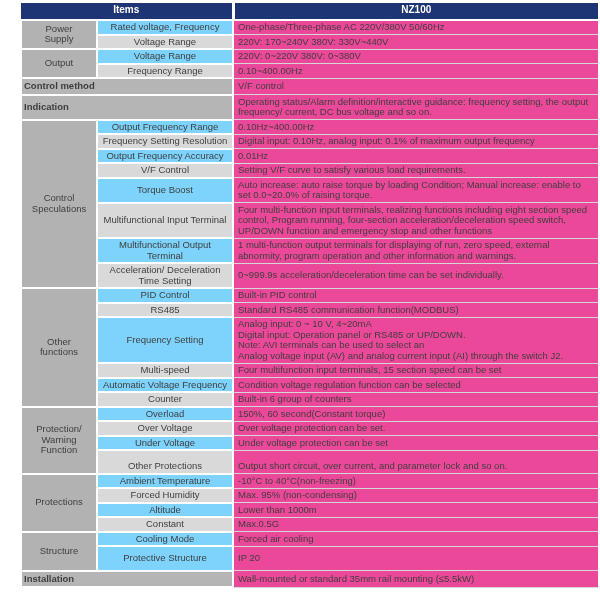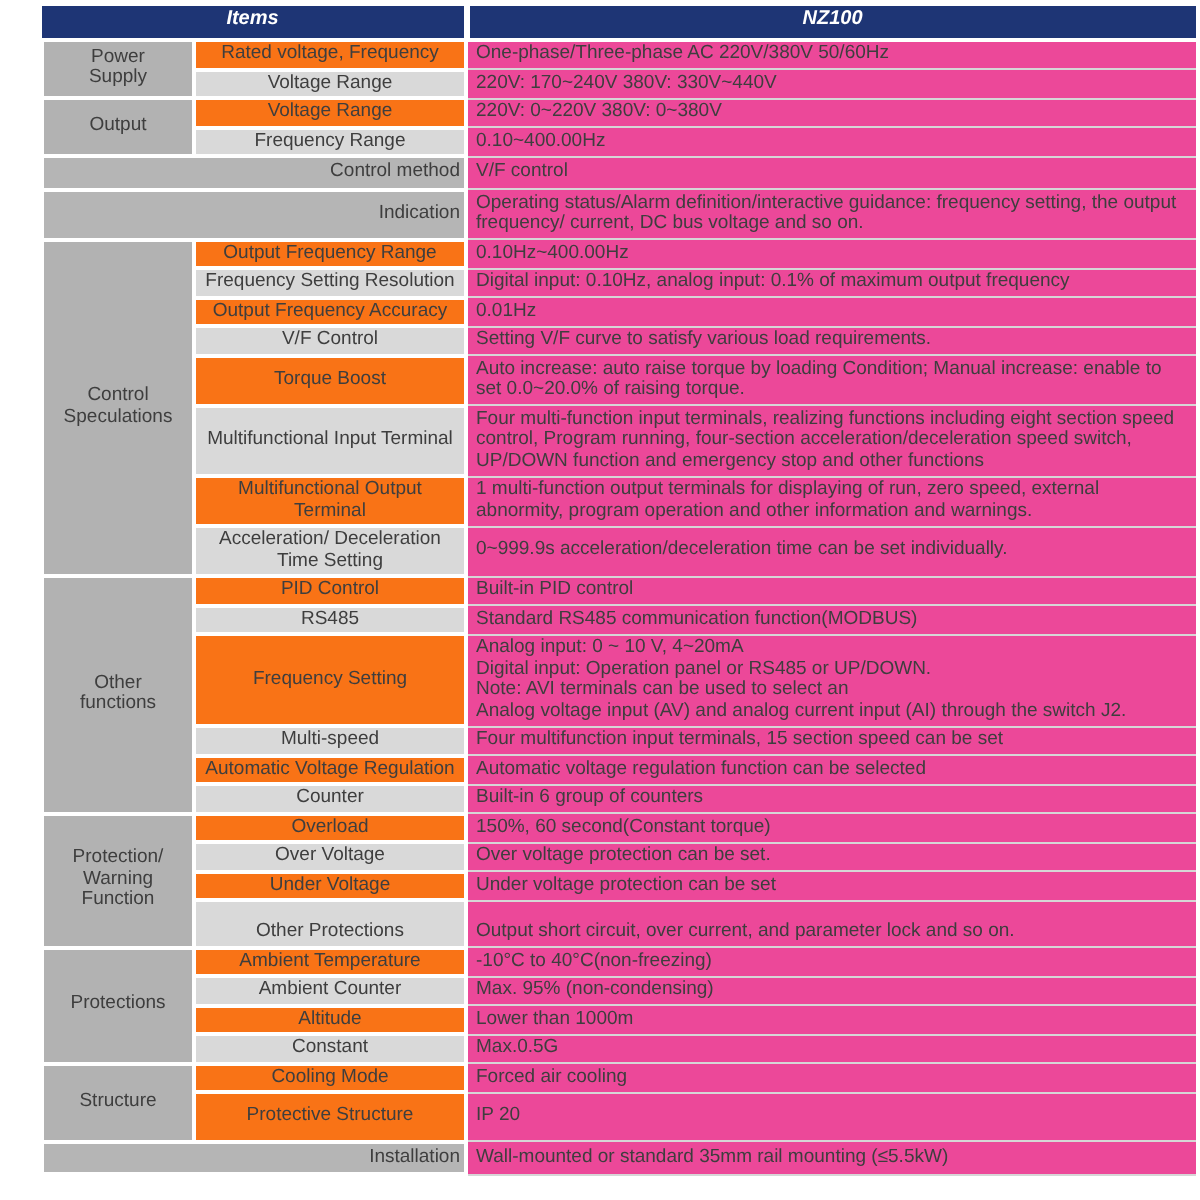--- a/index.html
+++ b/index.html
@@ -1,24 +1,24 @@
 <!DOCTYPE html>
 <html style="--header-bg: #1e3575; --header-fg: #ffffff; --cat-bg: #b2b2b2; --span-bg: #b5b5b5; --shade-bg: #d9d9d9;"><head>
 <meta charset="utf-8">
 <style>
   html, body { margin:0; padding:0; background:#ffffff; }
   body { width:600px; height:600px; overflow:hidden; font-family:"Liberation Sans", sans-serif; }
   .wrap { padding:3px 0 0 20px; }
   table { border-collapse:collapse; width:577px; table-layout:fixed; font-size:9.5px; line-height:10.5px; color:#3e3e3e; }
-  th { background:var(--header-bg,#1e3575); color:var(--header-fg,#ffffff); font-size:10px; font-weight:bold; padding:2px 0 3px 0; border-bottom:2px solid #fff;font-style:italic; }
+  th { background:var(--header-bg,#1e3575); color:var(--header-fg,#ffffff); font-size:10px; font-weight:bold; padding:2px 0 3px 0; border-bottom:2px solid #fff; }
   th.items-th { border-right:3px solid #fff; }
   td { vertical-align:middle; word-wrap:break-word; }
   .cat { background:var(--cat-bg,#b2b2b2); text-align:center; border:2px solid #fff; padding:1px 2px; white-space:pre-line; }
-  .span-item { background:var(--span-bg,#b5b5b5); text-align:right; border:2px solid #fff; padding:2px; }
-  .item { background:#f97316; text-align:center; border:2px solid #fff; padding:1px 2px; }
+  .span-item { background:var(--span-bg,#b5b5b5); text-align:left; border:2px solid #fff; padding:2px;font-weight:bold; }
+  .item { background:#7dd3fc; text-align:center; border:2px solid #fff; padding:1px 2px; }
   .item.shade { background:var(--shade-bg,#d9d9d9); }
   .val { background:#ec4899; border-left:2px solid #fff; border-bottom:1px solid #d6d6d6; padding:1.5px 4px 1.5px 4px; white-space:pre-line; text-align:left; }
   tr.tall1 td { padding-top:6px; padding-bottom:6px;margin-left:48px; }
   tr.tall2 td.val, tr.tall2 td.item { padding-top:10px; }
 </style>
 </head>
 <body>
 
 <div class="wrap">
   <table id="spec-table">
@@ -110,22 +110,22 @@
           <td class="val">Analog input: 0 ~ 10 V, 4~20mA
 Digital input: Operation panel or RS485 or UP/DOWN.
 Note: AVI terminals can be used to select an
 Analog voltage input (AV) and analog current input (AI) through the switch J2.</td>
         </tr>
         <tr>
           <td class="item shade">Multi-speed</td>
           <td class="val">Four multifunction input terminals, 15 section speed can be set</td>
         </tr>
         <tr>
-          <td class="item">Automatic Voltage Regulation</td>
-          <td class="val">Automatic voltage regulation function can be selected</td>
+          <td class="item">Automatic Voltage Frequency</td>
+          <td class="val">Condition voltage regulation function can be selected</td>
         </tr>
         <tr>
           <td class="item shade">Counter</td>
           <td class="val">Built-in 6 group of counters</td>
         </tr>
         <tr>
           <td class="cat" rowspan="4">Protection/
 Warning
 Function</td>
           <td class="item">Overload</td>
@@ -142,21 +142,21 @@
         <tr class="tall2">
           <td class="item shade">Other Protections</td>
           <td class="val">Output short circuit, over current, and parameter lock and so on.</td>
         </tr>
         <tr>
           <td class="cat" rowspan="4">Protections</td>
           <td class="item">Ambient Temperature</td>
           <td class="val">-10°C to 40°C(non-freezing)</td>
         </tr>
         <tr>
-          <td class="item shade">Ambient Counter</td>
+          <td class="item shade">Forced Humidity</td>
           <td class="val">Max. 95% (non-condensing)</td>
         </tr>
         <tr>
           <td class="item">Altitude</td>
           <td class="val">Lower than 1000m</td>
         </tr>
         <tr>
           <td class="item shade">Constant</td>
           <td class="val">Max.0.5G</td>
         </tr>

